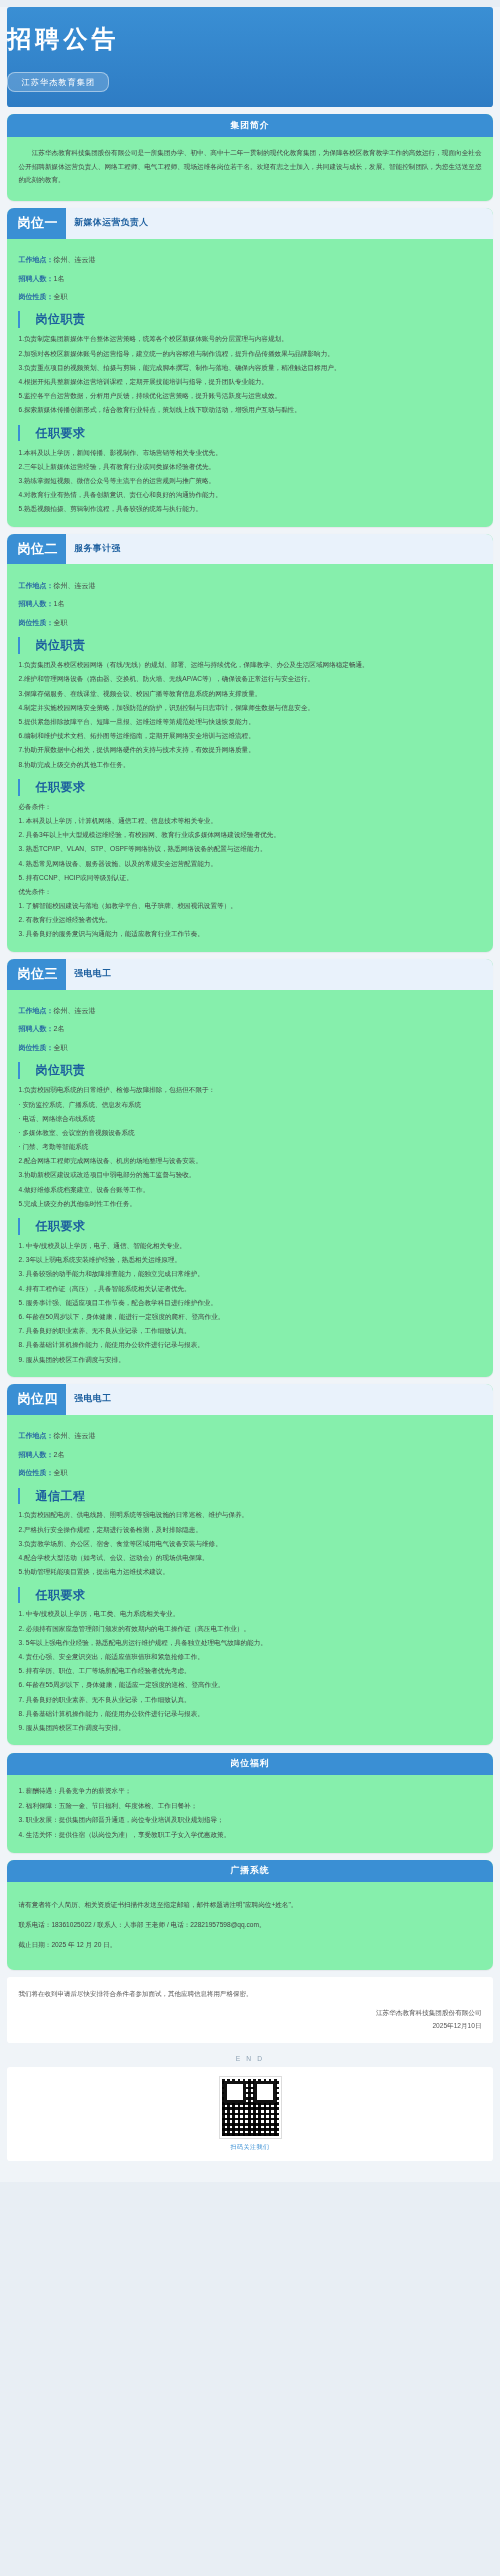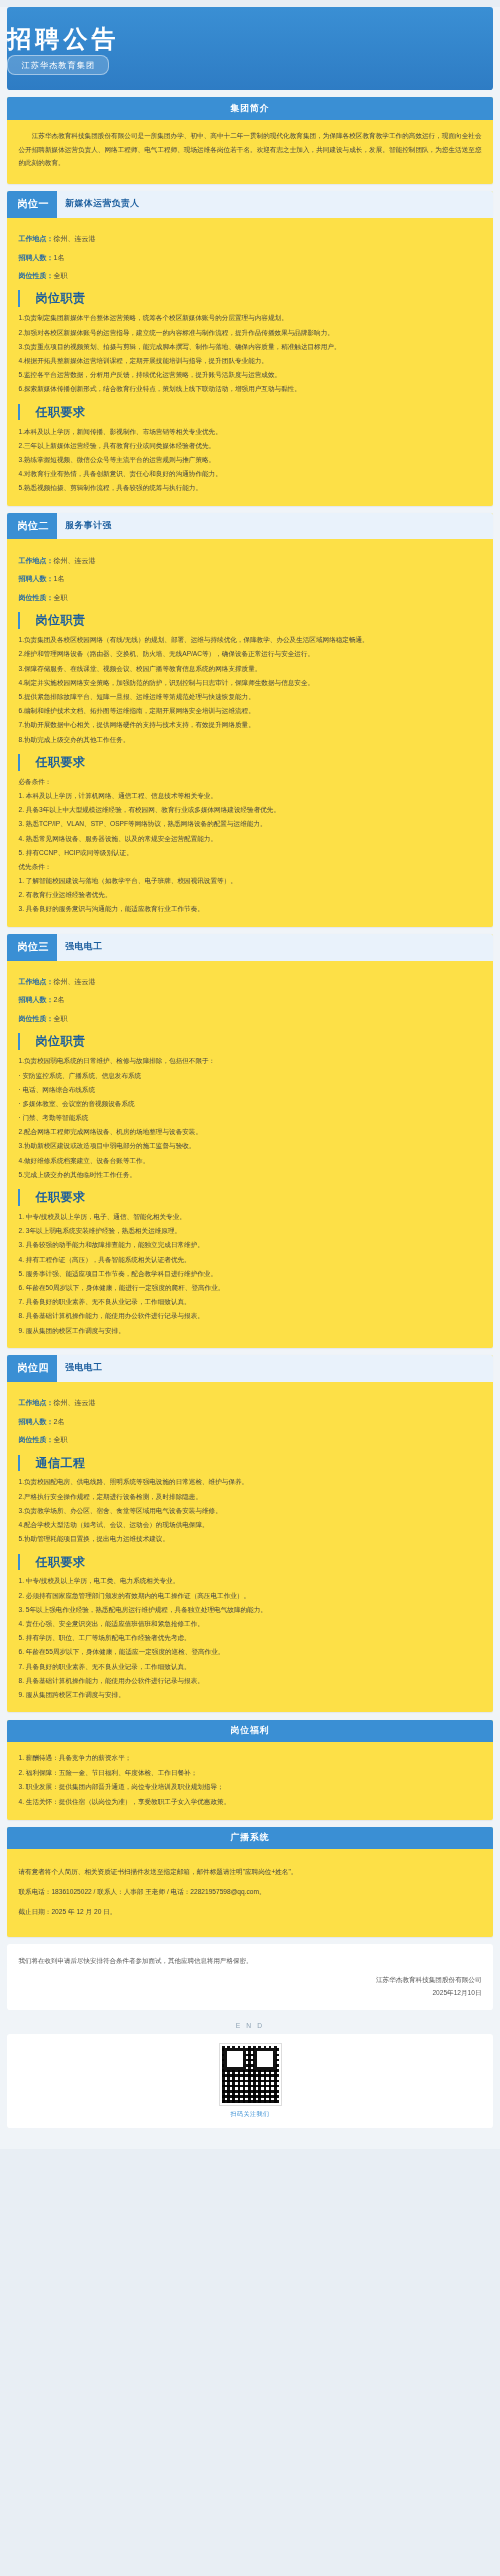--- a/index.html
+++ b/index.html
@@ -27,34 +27,34 @@
   }
   .banner-title {
     color: #ffffff;
     font-size: 24px;
     font-weight: bold;
     letter-spacing: 4.1px;
     line-height: 1.2;
   }
   .banner-sub {
     display: inline-block;
-    margin-top: 2px;
+    margin-top: 19px;
     color: #ffffff;
     font-size: 8.2px;
     letter-spacing: 1px;
     background: rgba(255,255,255,0.18);
     border: 0.5px solid rgba(255,255,255,0.45);
     border-radius: 8px;
     padding: 3.1px 13.4px;
   }
   
   .card {
-    background: #fde047;
+    background: #86efac;
     margin: 7.2px;
-    border-radius: 2px;
+    border-radius: 7px;
     box-shadow: 0 0.5px 1px rgba(0,0,0,0.05);
     overflow: hidden;
   }
   .card-body {
     padding: 9.3px 11.3px 11.3px 11.3px;
   }
   
   .sec-head {
     background: #3a8fd4;
     color: #fff;
@@ -67,21 +67,21 @@
   
   .post-head {
     display: flex;
     align-items: stretch;
     background: #e9f2fb;
     border-left: 2.6px solid #3a8fd4;
   }
   .post-tag {
     background: #3a8fd4;
     color: #fff;
-    font-size: 10px;
+    font-size: 13px;
     font-weight: bold;
     letter-spacing: 0.5px;
     padding: 6.2px 8.2px;
     min-width: 47px;
     display: flex;
     align-items: center;
     justify-content: center;
   }
   .post-title {
     flex: 1;

